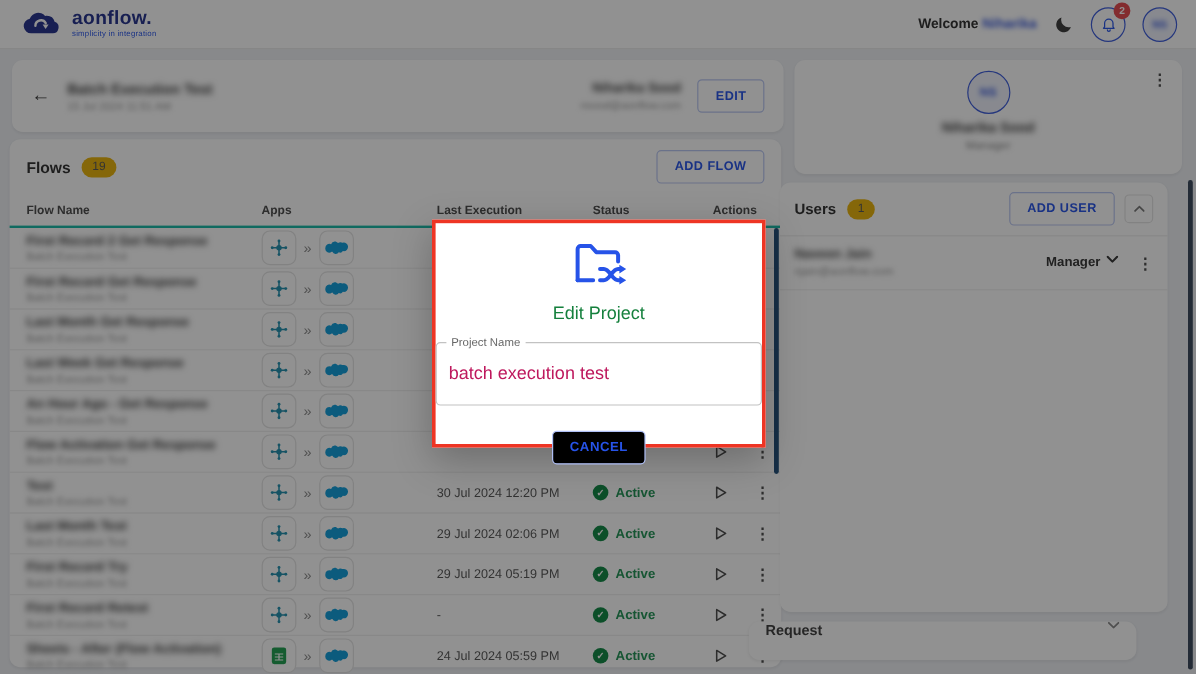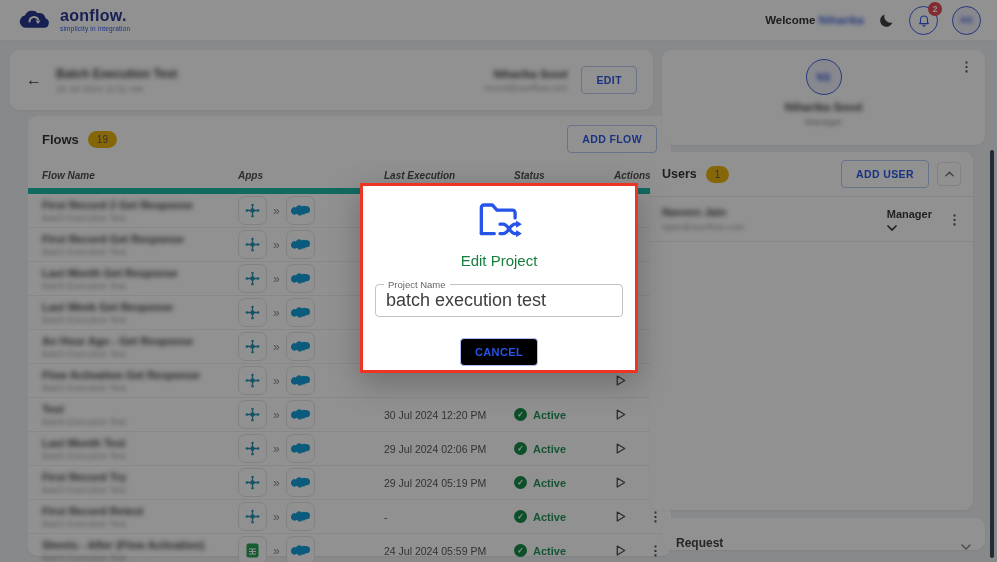--- a/index.html
+++ b/index.html
@@ -36,27 +36,27 @@
   .proj-title{font-size:12px;font-weight:700;color:#3a3a3a;}
   .proj-date{font-size:9px;color:#9a9a9a;margin-top:3px;}
   .proj-spacer{flex:1;}
   .owner-block{text-align:right;margin-right:14px;}
   .owner-name{font-size:11px;font-weight:700;color:#3a3a3a;}
   .owner-email{font-size:9px;color:#9a9a9a;margin-top:3px;}
   .btn-outline{background:#fff;border:1px solid #b9c6f2;color:#2653e8;font-size:10.5px;font-weight:700;
     letter-spacing:.4px;border-radius:4px;padding:7px 14px;cursor:pointer;font-family:inherit;}
 
   
-  .flows-card{left:28px;top:116px;width:643px;height:440px;}
+  .flows-card{left:8px;top:116px;width:643px;height:440px;}
   .flows-head{display:flex;align-items:center;height:46px;padding:0 14px;}
   .flows-title{font-size:13px;font-weight:600;color:#2f2f2f;}
   .pill{background:#eab308;border-radius:10px;padding:3px 9px;font-size:10px;color:#555;margin-left:9px;}
   .flows-head .sp{flex:1;}
   .t-head,.flow-row{display:grid;grid-template-columns:196px 146px 130px 100px 1fr;align-items:center;padding:0 14px;}
-  .t-head{height:26px;border-bottom:6px solid #14b8a6;font-style:italic;}
+  .t-head{height:26px;border-bottom:2px solid #14b8a6;}
   .t-col{font-size:10px;font-weight:700;color:#4a4a4a;}
   .t-col.right{text-align:right;padding-right:10px;}
   .flow-row{height:33px;border-bottom:1px solid #efefef;}
   .flow-name{font-size:11px;font-weight:700;color:#3c3c3c;white-space:nowrap;overflow:hidden;}
   .flow-sub{font-size:9px;color:#9a9a9a;margin-top:2px;white-space:nowrap;}
   .apps-cell{display:flex;align-items:center;gap:6px;}
   .app-box{width:27px;height:27px;border:1px solid #e3e3e3;border-radius:7px;display:flex;
     align-items:center;justify-content:center;background:#fff;}
   .dbl-chev{font-size:12px;color:#8a8a8a;}
   .exec-cell{font-size:10.5px;color:#555;}
@@ -81,38 +81,38 @@
   .users-card{left:650px;top:152px;width:323px;height:358px;}
   .users-head{display:flex;align-items:center;height:44px;padding:0 12px;border-bottom:1px solid #ededed;}
   .users-title{font-size:12.5px;font-weight:600;color:#2f2f2f;}
   .users-head .sp{flex:1;}
   .mini-btn{width:22px;height:22px;border:1px solid #e3e3e3;border-radius:4px;background:#fff;display:flex;
     align-items:center;justify-content:center;margin-left:8px;cursor:pointer;}
   .user-row{display:flex;align-items:center;padding:9px 12px;border-bottom:1px solid #efefef;}
   .user-name{font-size:11px;font-weight:700;color:#404040;}
   .user-email{font-size:9.5px;color:#9a9a9a;margin-top:3px;}
   .user-row .sp{flex:1;}
-  .role-select{display:flex;align-items:flex-start;gap:5px;font-size:11px;font-weight:600;color:#333;cursor:pointer;flex-direction:column;}
+  .role-select{display:flex;align-items:flex-start;gap:5px;font-size:11px;font-weight:600;color:#333;cursor:pointer;}
   .user-row .dots{margin-left:16px;}
 
-  .request-card{left:662px;top:518px;width:323px;height:32px;display:flex;align-items:flex-end;
+  .request-card{left:624px;top:518px;width:323px;height:32px;display:flex;align-items:flex-start;
     justify-content:space-between;padding:0 14px;}
   .request-title{font-size:12px;font-weight:600;color:#3c3c3c;}
 
   
   .overlay{position:absolute;inset:0;background:rgba(10,10,12,.45);z-index:20;}
   .modal{position:absolute;left:360px;top:183px;width:278px;height:190px;background:#fff;
     border:3px solid #ee3524;z-index:30;box-sizing:border-box;text-align:center;
     box-shadow:0 10px 30px rgba(0,0,0,.25);}
   .modal-icon{margin-top:10px;}
   .modal-title{font-size:15px;color:#15803d;margin-top:6px;}
-  .field-wrap{position:relative;margin:15px 12px 0;text-align:left;}
+  .field-wrap{position:relative;margin:15px 0 0;text-align:left;}
   .field-label{position:absolute;top:-5px;left:9px;background:#fff;padding:0 4px;font-size:9.5px;color:#666;}
-  .field-input{width:100%;height:33px;box-sizing:border-box;border:1px solid #c2c2c2;border-radius:4px;
-    padding:0 10px;font-size:18px;color:#404040;font-family:inherit;outline:none;}
+  .field-input{width:100%;height:53px;box-sizing:border-box;border:1px solid #c2c2c2;border-radius:4px;
+    padding:0 10px;font-size:15px;color:#be185d;font-family:inherit;outline:none;}
   .modal-btns{display:flex;justify-content:center;gap:10px;margin-top:21px;}
   .btn-cancel{background:#000000;border:1px solid #aebef5;color:#2653e8;font-weight:700;font-size:11px;
     letter-spacing:.4px;border-radius:4px;padding:7px 14px;cursor:pointer;font-family:inherit;}
   .btn-confirm{background:#e0e0e0;border:none;color:#9e9e9e;font-weight:700;font-size:11px;
     letter-spacing:.4px;border-radius:4px;padding:7px 14px;font-family:inherit;}
 </style>
 </head>
 <body>
 
 <div class="app-header">

